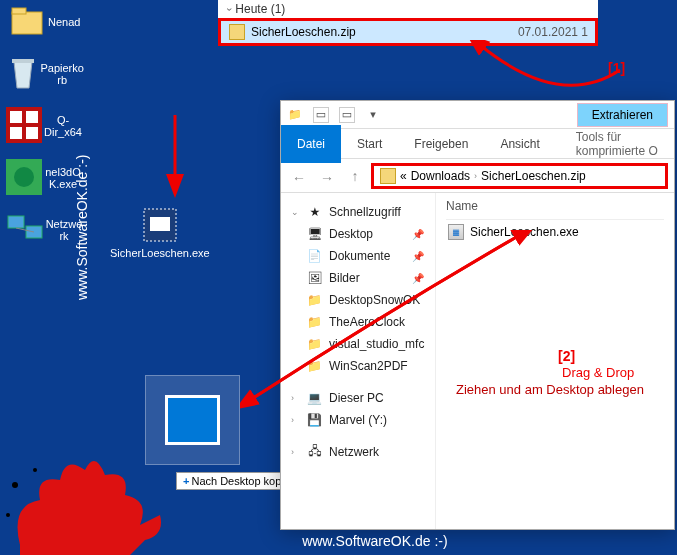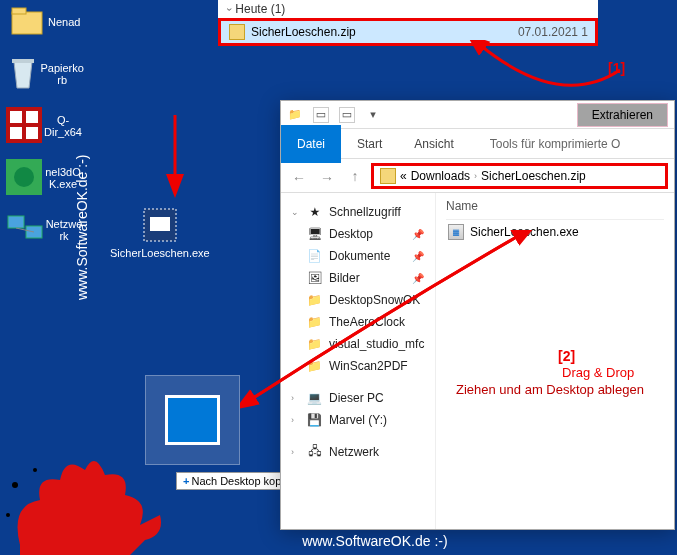--- a/index.html
+++ b/index.html
@@ -29,21 +29,21 @@
   .group-header .chev { display:inline-block; transform: rotate(90deg); font-size:10px; margin-right:4px; color:#666; }
   .file-row { background: #cce8ff; border: 3px solid #e00; padding: 3px 8px; font-size: 12px; display: flex; align-items: center; gap: 6px; }
   .file-row .fdate { position: absolute; right: 10px; color: #555; }
   .zip-icon { width: 16px; height: 16px; background: #f5d77a; border: 1px solid #c9a227; }
   
   
   .explorer { position: absolute; left: 280px; top: 100px; width: 395px; height: 430px; background: #fff; border: 1px solid #aaa; box-shadow: 0 4px 20px rgba(0,0,0,0.3); }
   .explorer-titlebar { height: 28px; background: #fff; border-bottom: 1px solid #ddd; display: flex; align-items: center; padding: 0 6px; gap: 10px; font-size: 12px; }
   .tb-icon { width: 16px; height: 16px; display: inline-flex; align-items: center; justify-content: center; font-size: 11px; color: #555; border:1px solid #ccc; }
   .tb-icon.noborder { border:none; }
-  .extract-btn { margin-left: auto; background: #a3a3a3; padding: 4px 14px; font-size: 12px; border: 1px solid #e8b8c8; }
+  .extract-btn { margin-left: auto; background: #7dd3fc; padding: 4px 14px; font-size: 12px; border: 1px solid #e8b8c8; }
   
   .ribbon-tabs { height: 30px; background: #fff; display: flex; align-items: center; font-size: 12px; border-bottom: 1px solid #ddd; }
   .ribbon-tab { padding: 12px 16px; cursor: pointer; color: #444; }
   .ribbon-tab.active { background: #0078d7; color: #fff; }
   .ribbon-tab.tools { margin-left: 4px; color: #666; }
   
   .addr-row { height: 34px; display: flex; align-items: center; padding: 4px 6px; gap: 4px; border-bottom: 1px solid #ddd; }
   .nav-btn { width: 24px; height: 24px; display:flex; align-items:center; justify-content:center; color:#888; font-size:14px; }
   .addr-bar { flex: 1; border: 3px solid #e00; height: 26px; display: flex; align-items: center; padding: 0 6px; font-size: 12px; gap: 4px; }
   .addr-seg { display:flex; align-items:center; gap:4px;justify-content:center; }
@@ -163,20 +163,21 @@
   <div class="explorer-titlebar">
     <span class="tb-icon noborder">📁</span>
     <span class="tb-icon">▭</span>
     <span class="tb-icon">▭</span>
     <span class="tb-icon noborder">▾</span>
     <span class="extract-btn">Extrahieren</span>
   </div>
   <div class="ribbon-tabs">
     <div class="ribbon-tab active">Datei</div>
     <div class="ribbon-tab">Start</div>
+    <div class="ribbon-tab">Freigeben</div>
     <div class="ribbon-tab">Ansicht</div>
     <div class="ribbon-tab tools">Tools für komprimierte O</div>
   </div>
   <div class="addr-row">
     <div class="nav-btn">←</div>
     <div class="nav-btn">→</div>
     <div class="nav-btn">↑</div>
     <div class="addr-bar">
       <span class="zip-icon"></span>
       <span>«</span>

